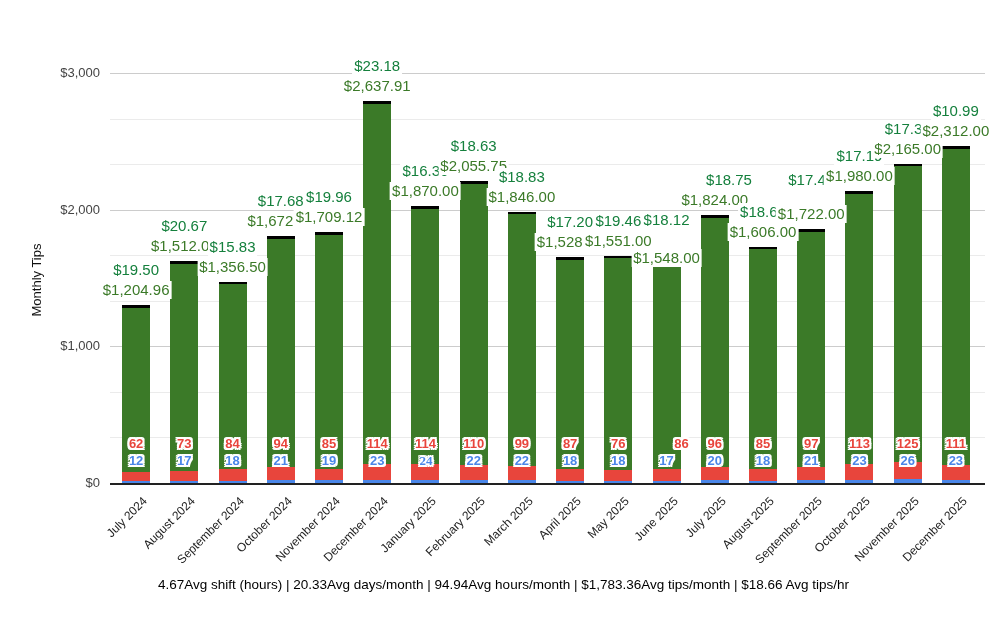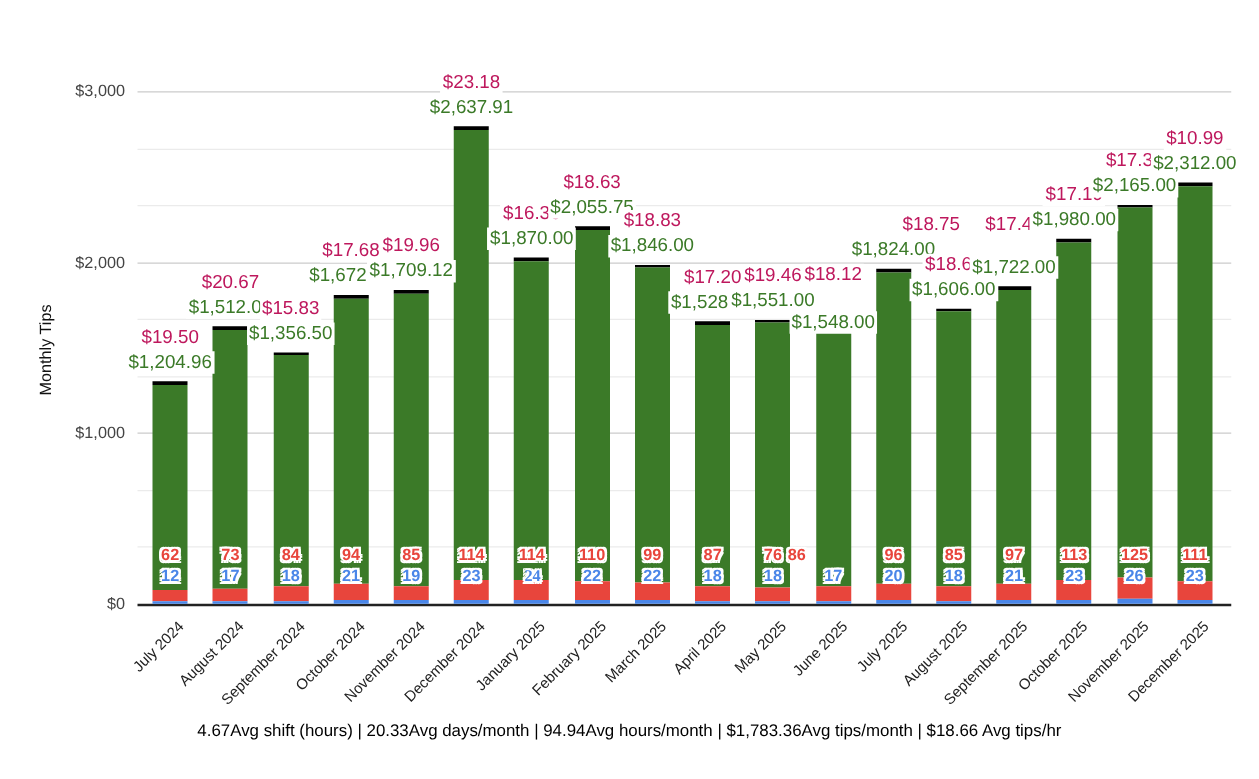--- a/index.html
+++ b/index.html
@@ -21,21 +21,21 @@
   .gridline.minor{background:#ebebeb;}
   .axis-baseline{position:absolute;height:2px;background:#222;}
   .y-tick{position:absolute;width:70px;text-align:right;font-size:13px;color:#444;line-height:16px;}
   .bar{position:absolute;display:flex;flex-direction:column;}
   .bar-seg{width:100%;flex:none;}
   .val-label{
     position:absolute;transform:translateX(-50%);
     white-space:nowrap;font-size:15px;line-height:18px;
     background:#fff;padding:0 2px;
   }
-  .val-label.avg{color:#be185d;}
+  .val-label.avg{color:#15803d;}
   .val-label.tips{color:#3b7a28;}
   .bar-num{
     position:absolute;transform:translateX(-50%);
     font-size:13px;font-weight:bold;line-height:16px;white-space:nowrap;
     text-shadow:
       -2px 0 0 #fff, 2px 0 0 #fff, 0 -2px 0 #fff, 0 2px 0 #fff,
       -2px -2px 0 #fff, 2px -2px 0 #fff, -2px 2px 0 #fff, 2px 2px 0 #fff,
       -1px -1px 0 #fff, 1px -1px 0 #fff, -1px 1px 0 #fff, 1px 1px 0 #fff;
   }
   .bar-num.hours{color:#e8453c;}
@@ -224,24 +224,24 @@
     <div class="bar-num hours" style="left: 570.111px; top: 436px;">87</div>
     <div class="bar-num days" style="left: 570.111px; top: 453px;">18</div>
     <div class="x-label" style="left: 574.111px; top: 494px;">April 2025</div>
     <div class="val-label avg" style="left: 618.333px; top: 211.524px;">$19.46</div>
     <div class="val-label tips" style="left: 618.333px; top: 231.524px;">$1,551.00</div>
     <div class="bar-num hours" style="left: 618.333px; top: 436px;">76</div>
     <div class="bar-num days" style="left: 618.333px; top: 453px;">18</div>
     <div class="x-label" style="left: 622.333px; top: 494px;">May 2025</div>
     <div class="val-label avg" style="left: 666.556px; top: 210.887px;">$18.12</div>
     <div class="val-label tips" style="left: 666.556px; top: 230.887px; margin-top: 18px;">$1,548.00</div>
-    <div class="bar-num hours" style="left: 632px; top: 436px; padding-left: 11px;">86</div>
+    <div class="bar-num hours" style="left: 676px; top: 436px; padding-left: 11px;">86</div>
     <div class="bar-num days" style="left: 666.556px; top: 453px;">17</div>
     <div class="x-label" style="left: 670.556px; top: 494px;">June 2025</div>
-    <div class="val-label avg" style="left: 745px; top: 171.304px;">$18.75</div>
+    <div class="val-label avg" style="left: 729px; top: 171.304px;">$18.75</div>
     <div class="val-label tips" style="left: 714.778px; top: 191.304px;">$1,824.00</div>
     <div class="bar-num hours" style="left: 714.778px; top: 436px;">96</div>
     <div class="bar-num days" style="left: 714.778px; top: 453px;">20</div>
     <div class="x-label" style="left: 718.778px; top: 494px;">July 2025</div>
     <div class="val-label avg" style="left: 763px; top: 202.882px;">$18.69</div>
     <div class="val-label tips" style="left: 763px; top: 222.882px;">$1,606.00</div>
     <div class="bar-num hours" style="left: 763px; top: 436px;">85</div>
     <div class="bar-num days" style="left: 763px; top: 453px;">18</div>
     <div class="x-label" style="left: 767px; top: 494px;">August 2025</div>
     <div class="val-label avg" style="left: 811.222px; top: 171px;">$17.41</div>

